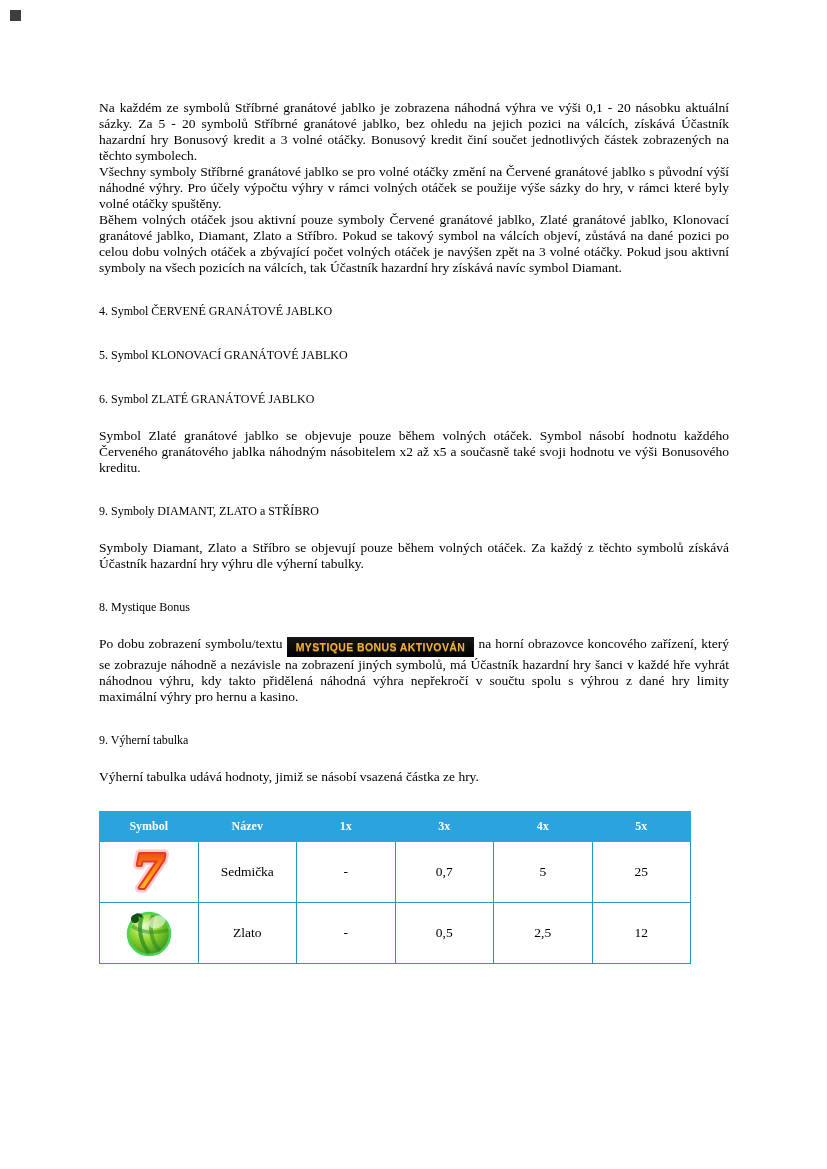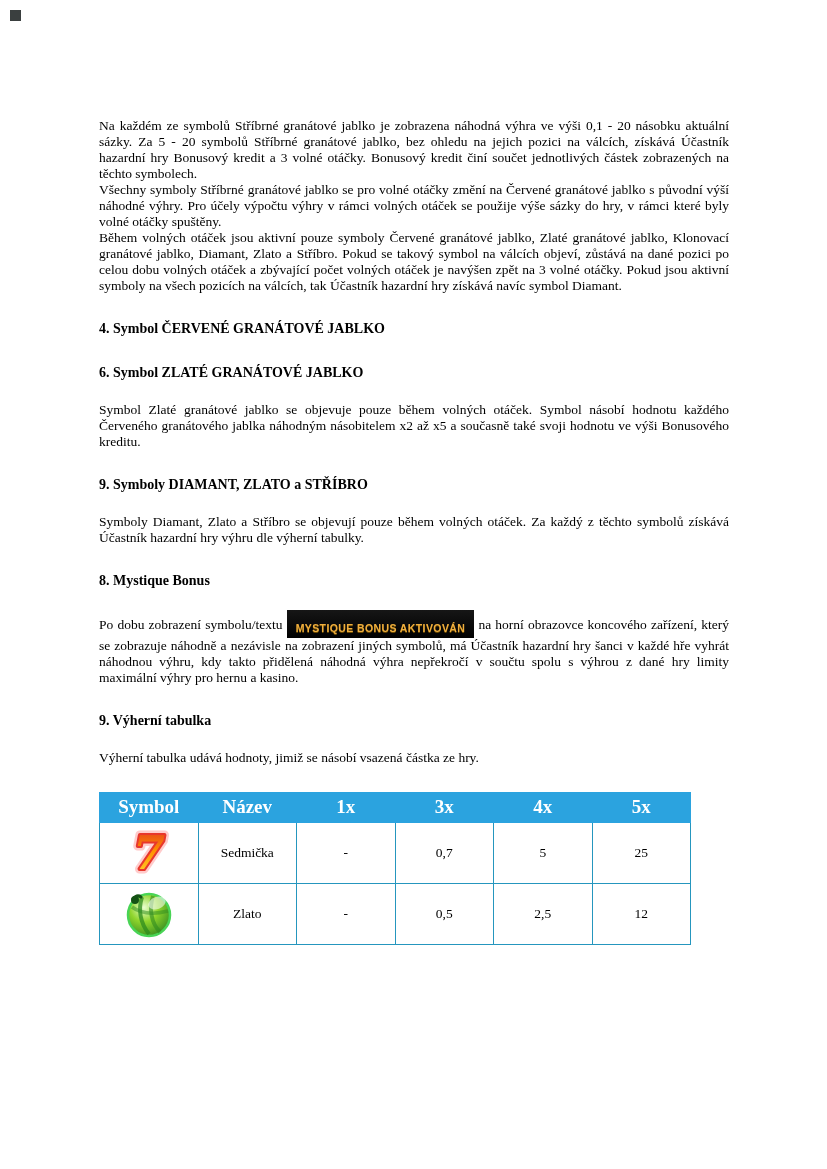--- a/index.html
+++ b/index.html
@@ -10,61 +10,61 @@
     color:#000000;
     position:relative;
     overflow:hidden;
   }
   .corner-artifact {
     position:absolute; left:10px; top:10px; width:11px; height:11px;
     background:#3a3f3f;
   }
   .page {
     position:absolute;
-    left:99px; top:118px;
+    left:99px; top:100px;
     width:630px;
   }
   p.body-text {
     margin:0;
     font-size:13.5px;
     line-height:16px;
     text-align:justify;
   }
   h2.section-heading {
     margin:26px 0 20px 0;
-    font-size:14px;
+    font-size:12px;
     line-height:18px;
-    font-weight:bold;
+    font-weight:normal;
   }
   .badge {
     display:inline-block;
     background:linear-gradient(#161616,#000000);
     color:#EFAE3E;
     font-family:"Liberation Sans","DejaVu Sans",sans-serif;
     font-weight:bold;
     font-size:10.5px;
     letter-spacing:0.4px;
     line-height:1;
-    padding:13px 9px 4px 9px;
+    padding:5px 9px 4px 9px;
     vertical-align:-3px;
     white-space:nowrap;
     text-shadow:0 1px 0 #6b4a00;
   }
   table.paytable {
     border-collapse:collapse;
     table-layout:fixed;
     width:591px;
     margin-top:26px;
   }
   table.paytable col { width:98.5px; }
   table.paytable th {
     background:#2BA3DF;
     color:#ffffff;
     font-weight:bold;
-    font-size:19px;
+    font-size:12px;
     height:27px;
     border:1px solid #2BA3DF;
     text-align:center;
   }
   table.paytable td {
     border:1px solid #2596BE;
     height:58px;
     text-align:center;
     vertical-align:middle;
     font-size:13.5px;
@@ -78,20 +78,21 @@
 <div class="corner-artifact"></div>
 
 <div class="page">
 
   <p class="body-text">Na každém ze symbolů Stříbrné granátové jablko je zobrazena náhodná výhra ve výši 0,1 - 20 násobku aktuální sázky. Za 5 - 20 symbolů Stříbrné granátové jablko, bez ohledu na jejich pozici na válcích, získává Účastník hazardní hry Bonusový kredit a 3 volné otáčky. Bonusový kredit činí součet jednotlivých částek zobrazených na těchto symbolech.</p>
   <p class="body-text">Všechny symboly Stříbrné granátové jablko se pro volné otáčky změní na Červené granátové jablko s původní výší náhodné výhry. Pro účely výpočtu výhry v rámci volných otáček se použije výše sázky do hry, v rámci které byly volné otáčky spuštěny.</p>
   <p class="body-text">Během volných otáček jsou aktivní pouze symboly Červené granátové jablko, Zlaté granátové jablko, Klonovací granátové jablko, Diamant, Zlato a Stříbro. Pokud se takový symbol na válcích objeví, zůstává na dané pozici po celou dobu volných otáček a zbývající počet volných otáček je navýšen zpět na 3 volné otáčky. Pokud jsou aktivní symboly na všech pozicích na válcích, tak Účastník hazardní hry získává navíc symbol Diamant.</p>
 
   <h2 class="section-heading">4. Symbol ČERVENÉ GRANÁTOVÉ JABLKO</h2>
 
+  <h2 class="section-heading">5. Symbol KLONOVACÍ GRANÁTOVÉ JABLKO</h2>
 
   <h2 class="section-heading">6. Symbol ZLATÉ GRANÁTOVÉ JABLKO</h2>
   <p class="body-text">Symbol Zlaté granátové jablko se objevuje pouze během volných otáček. Symbol násobí hodnotu každého Červeného granátového jablka náhodným násobitelem x2 až x5 a současně také svoji hodnotu ve výši Bonusového kreditu.</p>
 
   <h2 class="section-heading">9. Symboly DIAMANT, ZLATO a STŘÍBRO</h2>
   <p class="body-text">Symboly Diamant, Zlato a Stříbro se objevují pouze během volných otáček. Za každý z těchto symbolů získává Účastník hazardní hry výhru dle výherní tabulky.</p>
 
   <h2 class="section-heading">8. Mystique Bonus</h2>
   <p class="body-text"><span>Po dobu zobrazení symbolu/textu </span><span class="badge">MYSTIQUE BONUS AKTIVOVÁN</span><span> na horní obrazovce koncového zařízení, který se zobrazuje náhodně a nezávisle na zobrazení jiných symbolů, má Účastník hazardní hry šanci v každé hře vyhrát náhodnou výhru, kdy takto přidělená náhodná výhra nepřekročí v součtu spolu s výhrou z dané hry limity maximální výhry pro hernu a kasino.</span></p>
 

